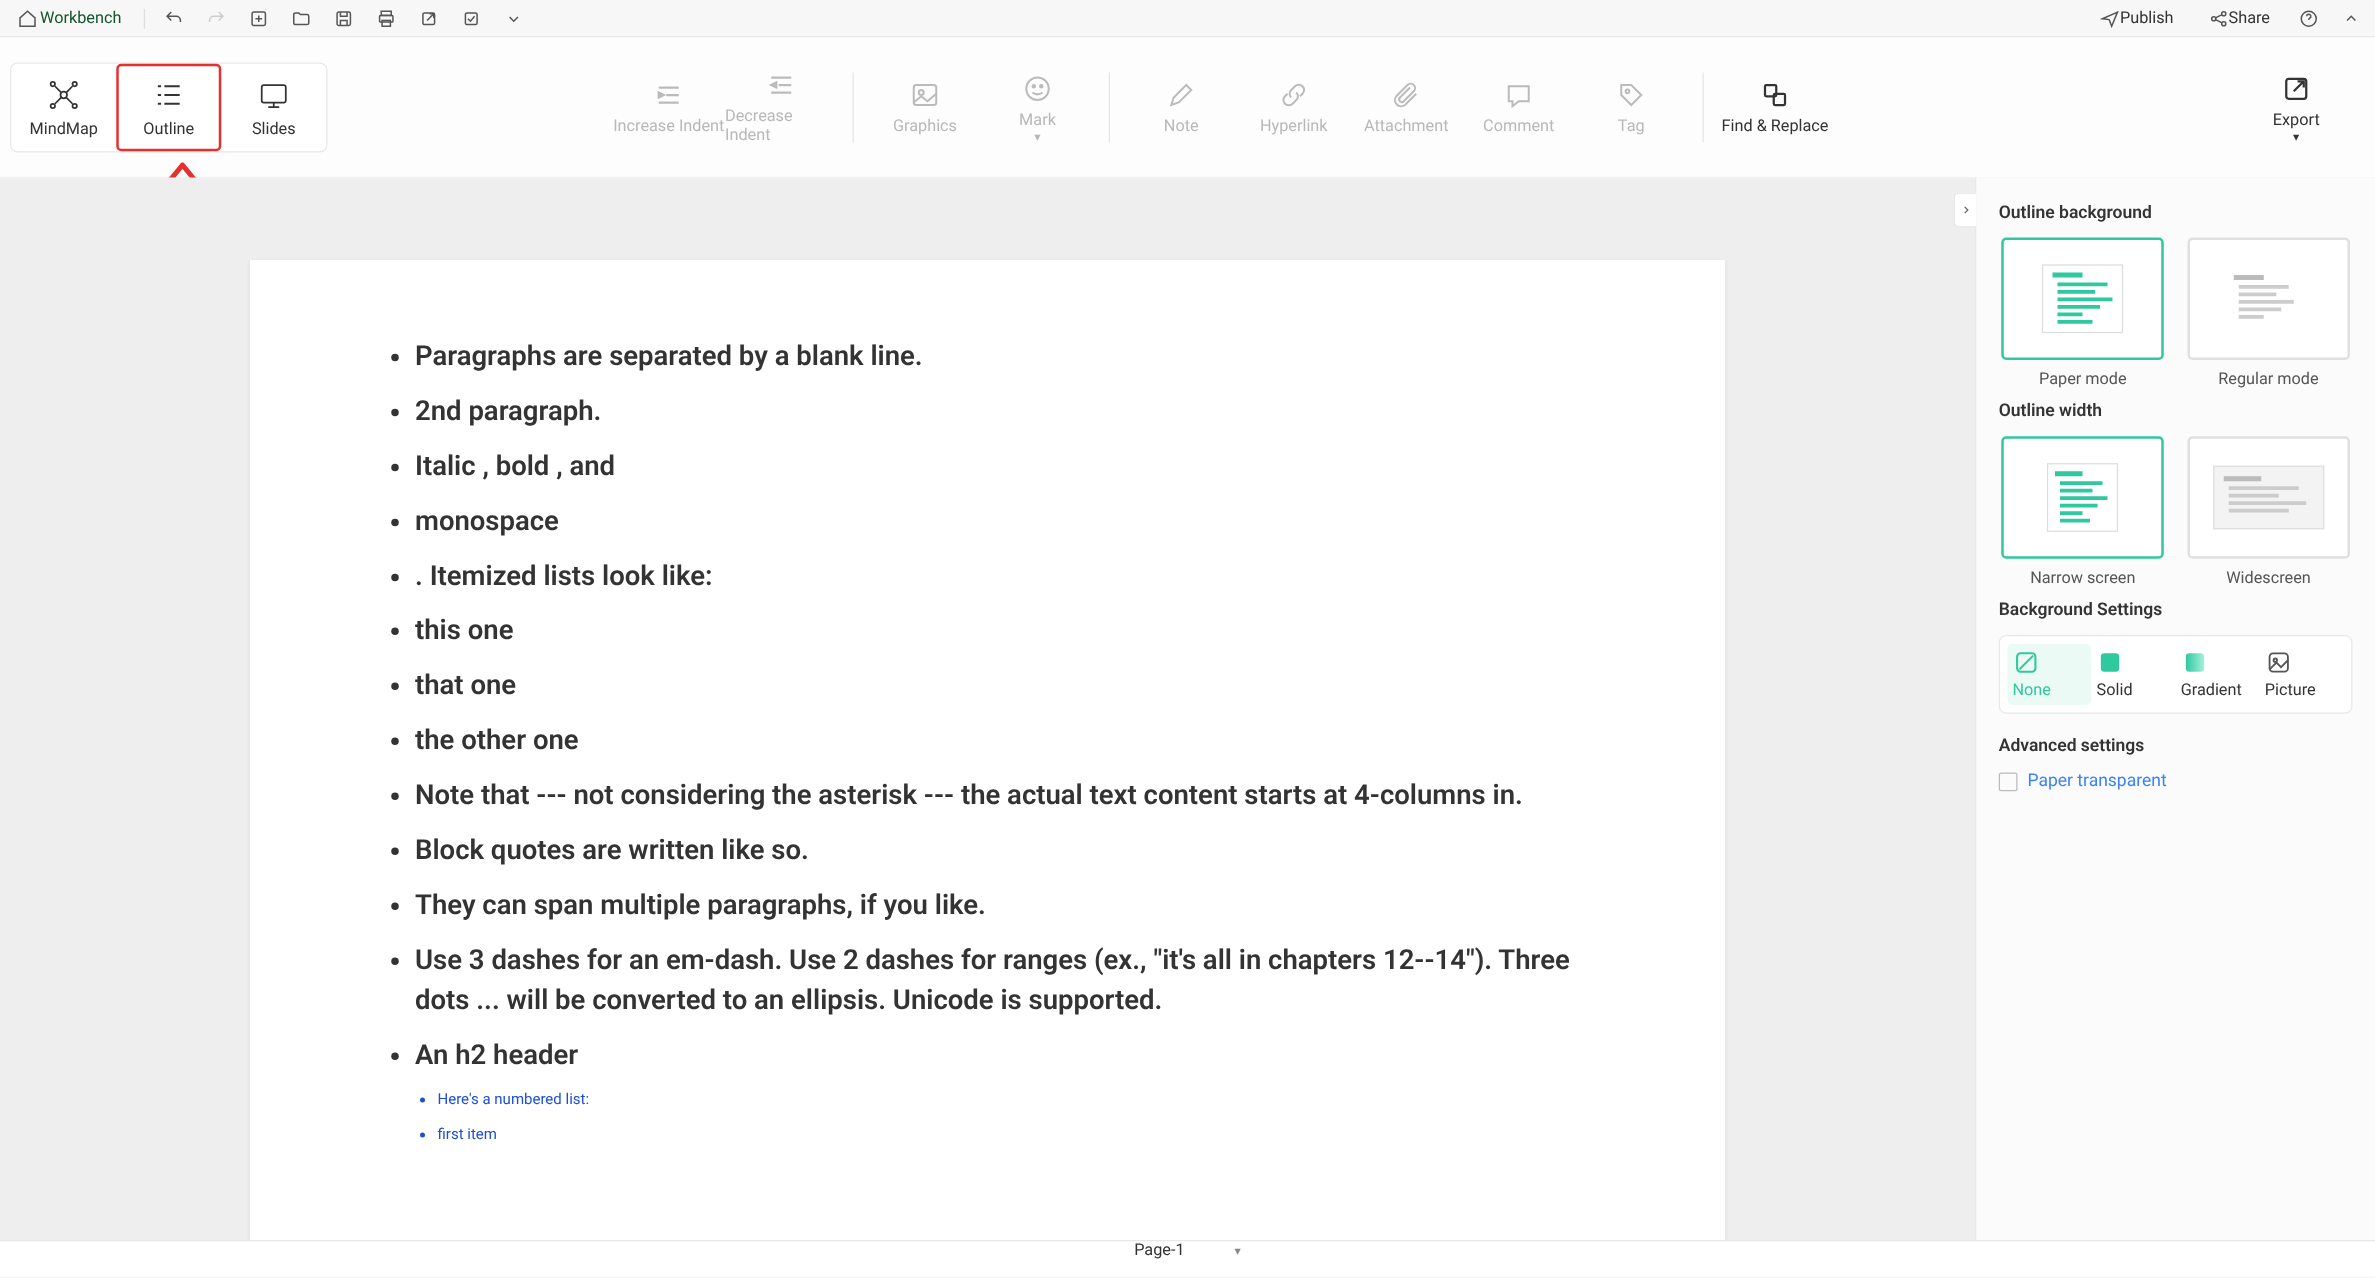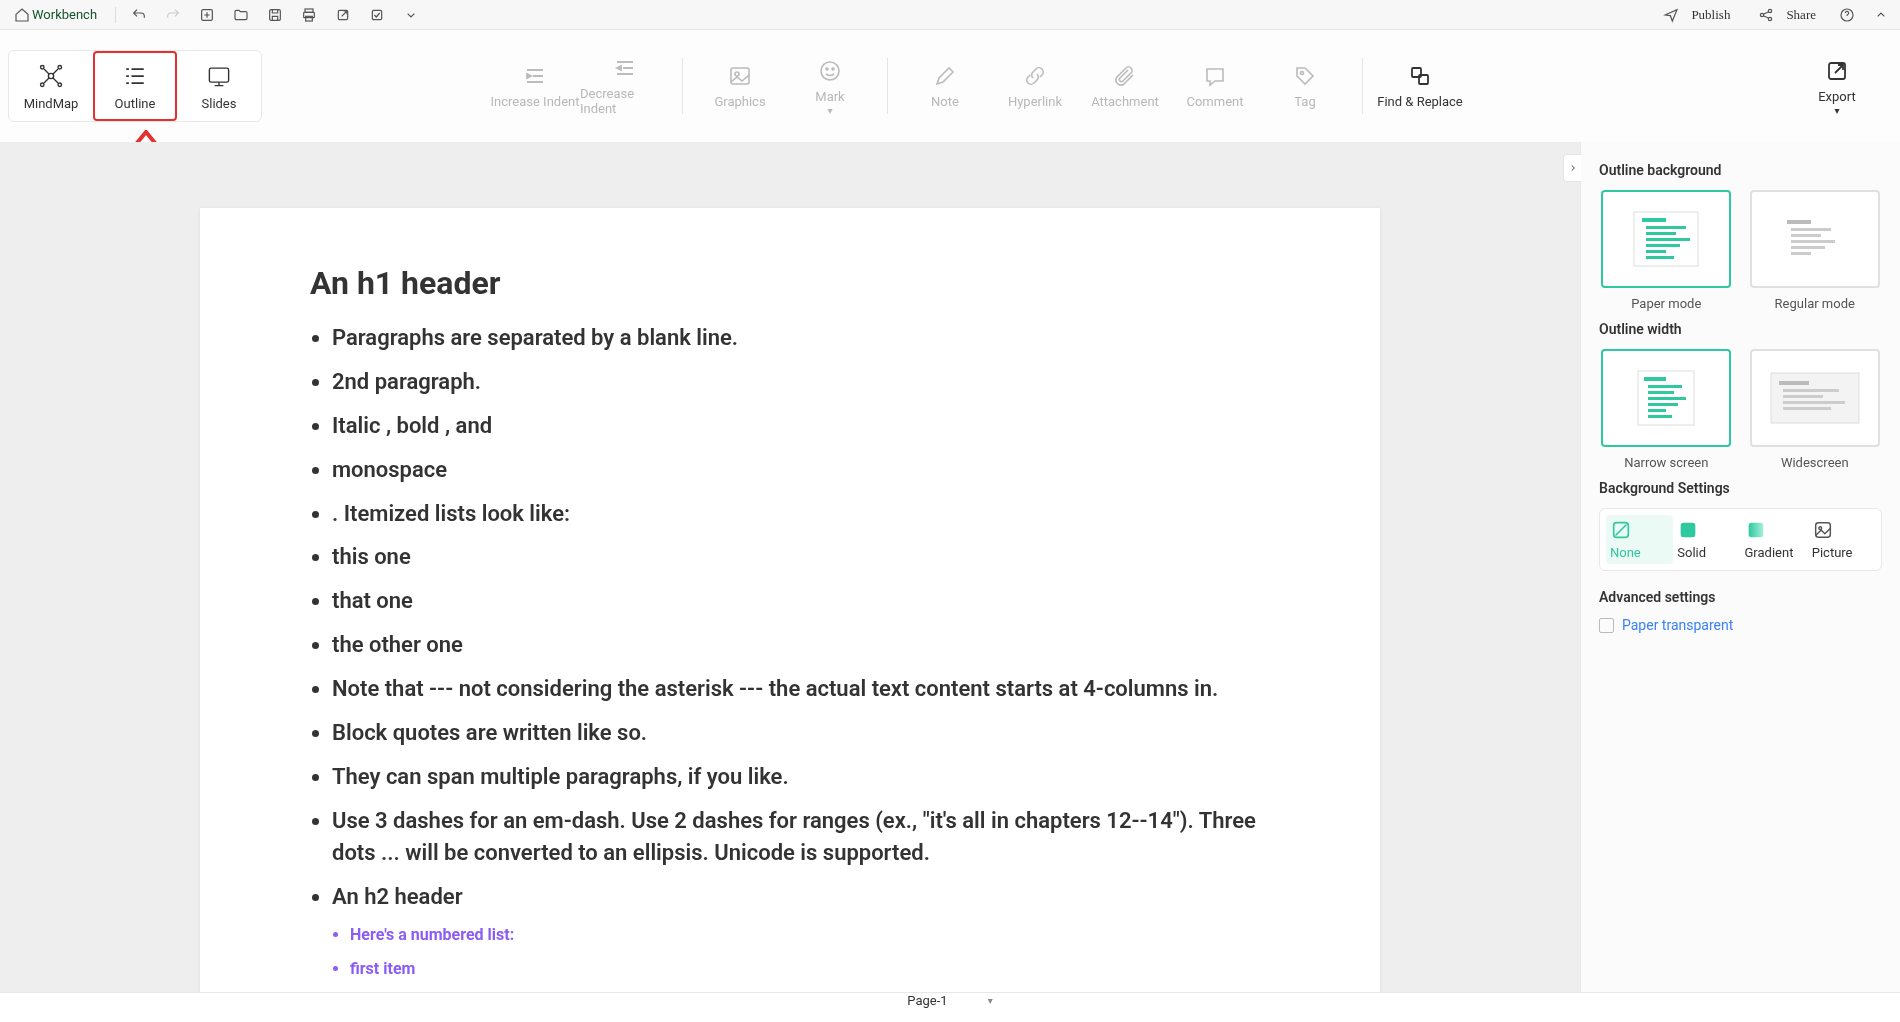--- a/index.html
+++ b/index.html
@@ -23,21 +23,21 @@
   gap: 12px;
   border-bottom: 1px solid #e5e5e5;
 }
 .menubar .home-btn { display: flex; align-items: center; gap: 6px; cursor: pointer; padding: 2px 6px; }
 .menubar .home-btn svg { width: 16px; height: 16px; }
 .menubar .workbench { font-size: 13px; color: #14532d; margin-left: -4px; }
 .menubar .sep { width: 1px; height: 16px; background: #ddd; }
 .menubar .icon-btn { width: 22px; height: 22px; display: flex; align-items: center; justify-content: center; cursor: pointer; border-radius: 3px; }
 .menubar .icon-btn svg { width: 16px; height: 16px; }
 .menubar .spacer { flex: 1; }
-.menubar .right-btn { display: flex; align-items: flex-start; gap: 12px; cursor: pointer; padding: 2px 8px; font-size: 13px; font-family: Liberation Serif, serif; }
+.menubar .right-btn { display: flex; align-items: flex-start; gap: 0; cursor: pointer; padding: 2px 8px; font-size: 13px; }
 .menubar .right-btn svg { width: 16px; height: 16px; }
 
 
 .toolbar {
   height: 112px;
   background: #fdfdfd;
   display: flex;
   align-items: center;
   position: relative;
 }
@@ -133,23 +133,23 @@
   font-size: 22px;
   font-weight: 600;
   line-height: 1.45;
   padding: 6px 0;
 }
 .paper ul.sub {
   list-style: disc;
   padding-left: 40px;
 }
 .paper ul.sub > li {
-  font-size: 16px;
-  font-weight: 700;
-  color: #8b5cf6;
+  font-size: 12px;
+  font-weight: 400;
+  color: #1d4ed8;
   padding: 5px 0;
 }
 
 
 .right-panel {
   width: 320px;
   background: #fbfbfb;
   border-left: 1px solid #e8e8e8;
   padding: 16px 18px;
   font-size: 14px;
@@ -450,21 +450,20 @@
   </div>
 </div>
 
 <svg class="red-arrow" width="44" height="54" viewBox="0 0 44 54">
   <path d="M22 2 L40 24 L30 24 L30 50 L14 50 L14 24 L4 24 Z" fill="none" stroke="#e63030" stroke-width="4"></path>
 </svg>
 
 <div class="main">
   <div class="canvas-area">
     <div class="paper">
-      <h1>An h1 header</h1>
       <ul>
         <li>Paragraphs are separated by a blank line.</li>
         <li>2nd paragraph.</li>
         <li>Italic , bold , and</li>
         <li>monospace</li>
         <li>. Itemized lists look like:</li>
         <li>this one</li>
         <li>that one</li>
         <li>the other one</li>
         <li>Note that --- not considering the asterisk --- the actual text content starts at 4-columns in.</li>

